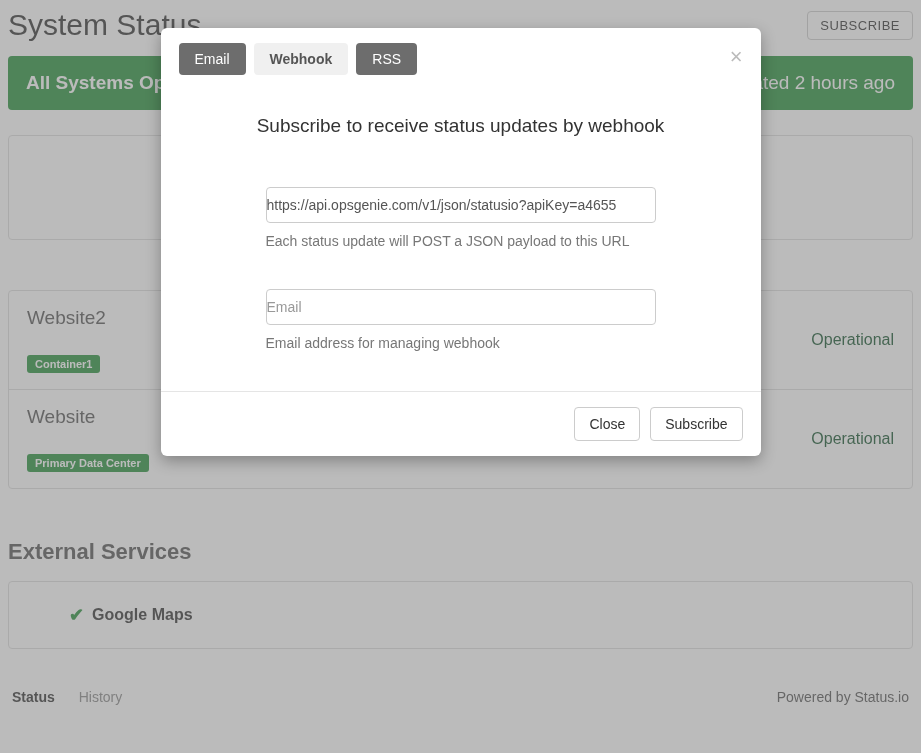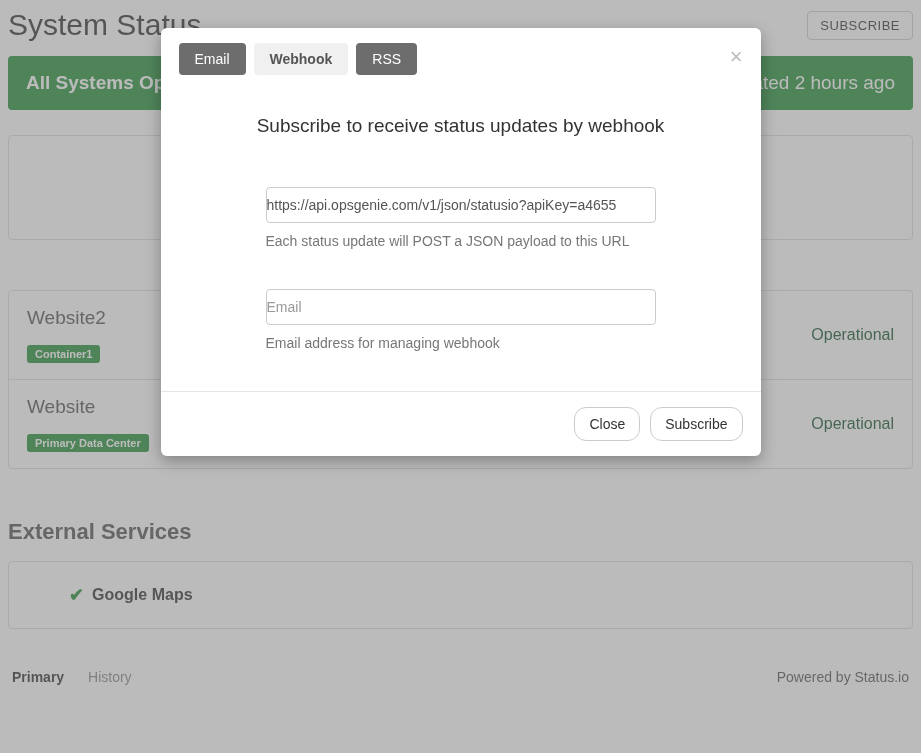--- a/index.html
+++ b/index.html
@@ -45,21 +45,21 @@
 }
 .service-list { border: 1px solid #ddd; border-radius: 4px; margin-bottom: 50px; }
 .service-row {
   display: flex;
   justify-content: space-between;
   align-items: center;
   padding: 16px 18px;
   border-bottom: 1px solid #ddd;
 }
 .service-row:last-child { border-bottom: none; }
-.service-left { display: flex; flex-direction: column; gap: 16px; }
+.service-left { display: flex; flex-direction: column; gap: 26px; }
 .service-name { font-size: 19px; color: #555; font-weight: 400; }
 .badge {
   background: #27903b;
   color: #fff;
   font-size: 11px;
   font-weight: 600;
   padding: 3px 8px;
   border-radius: 3px;
   width: fit-content;
   text-align: center;
@@ -131,21 +131,21 @@
   padding: 15px 18px;
   display: flex;
   justify-content: flex-end;
   gap: 10px;
 }
 .btn-outline {
   background: #fff;
   border: 1px solid #ccc;
   color: #333;
   padding: 8px 14px;
-  border-radius: 12px;
+  border-radius: 4px;
   font-size: 14px;
   cursor: pointer;
 }
 </style>
 </head>
 <body>
 
 <div class="page">
   <div class="header-row">
     <h1>System Status</h1>
@@ -179,21 +179,21 @@
   <div class="section-title">External Services</div>
   <div class="ext-panel">
     <div class="ext-item">
       <span class="check-icon">✔</span>
       <span>Google Maps</span>
     </div>
   </div>
 
   <div class="footer">
     <div class="footer-left">
-      <span class="status-link">Primary</span>
+      <span class="status-link">Status</span>
       <a href="#">History</a>
     </div>
     <div class="footer-right">Powered by Status.io</div>
   </div>
 </div>
 
 <div class="overlay">
   <div class="modal">
     <div class="modal-head">
       <div class="tabs">

